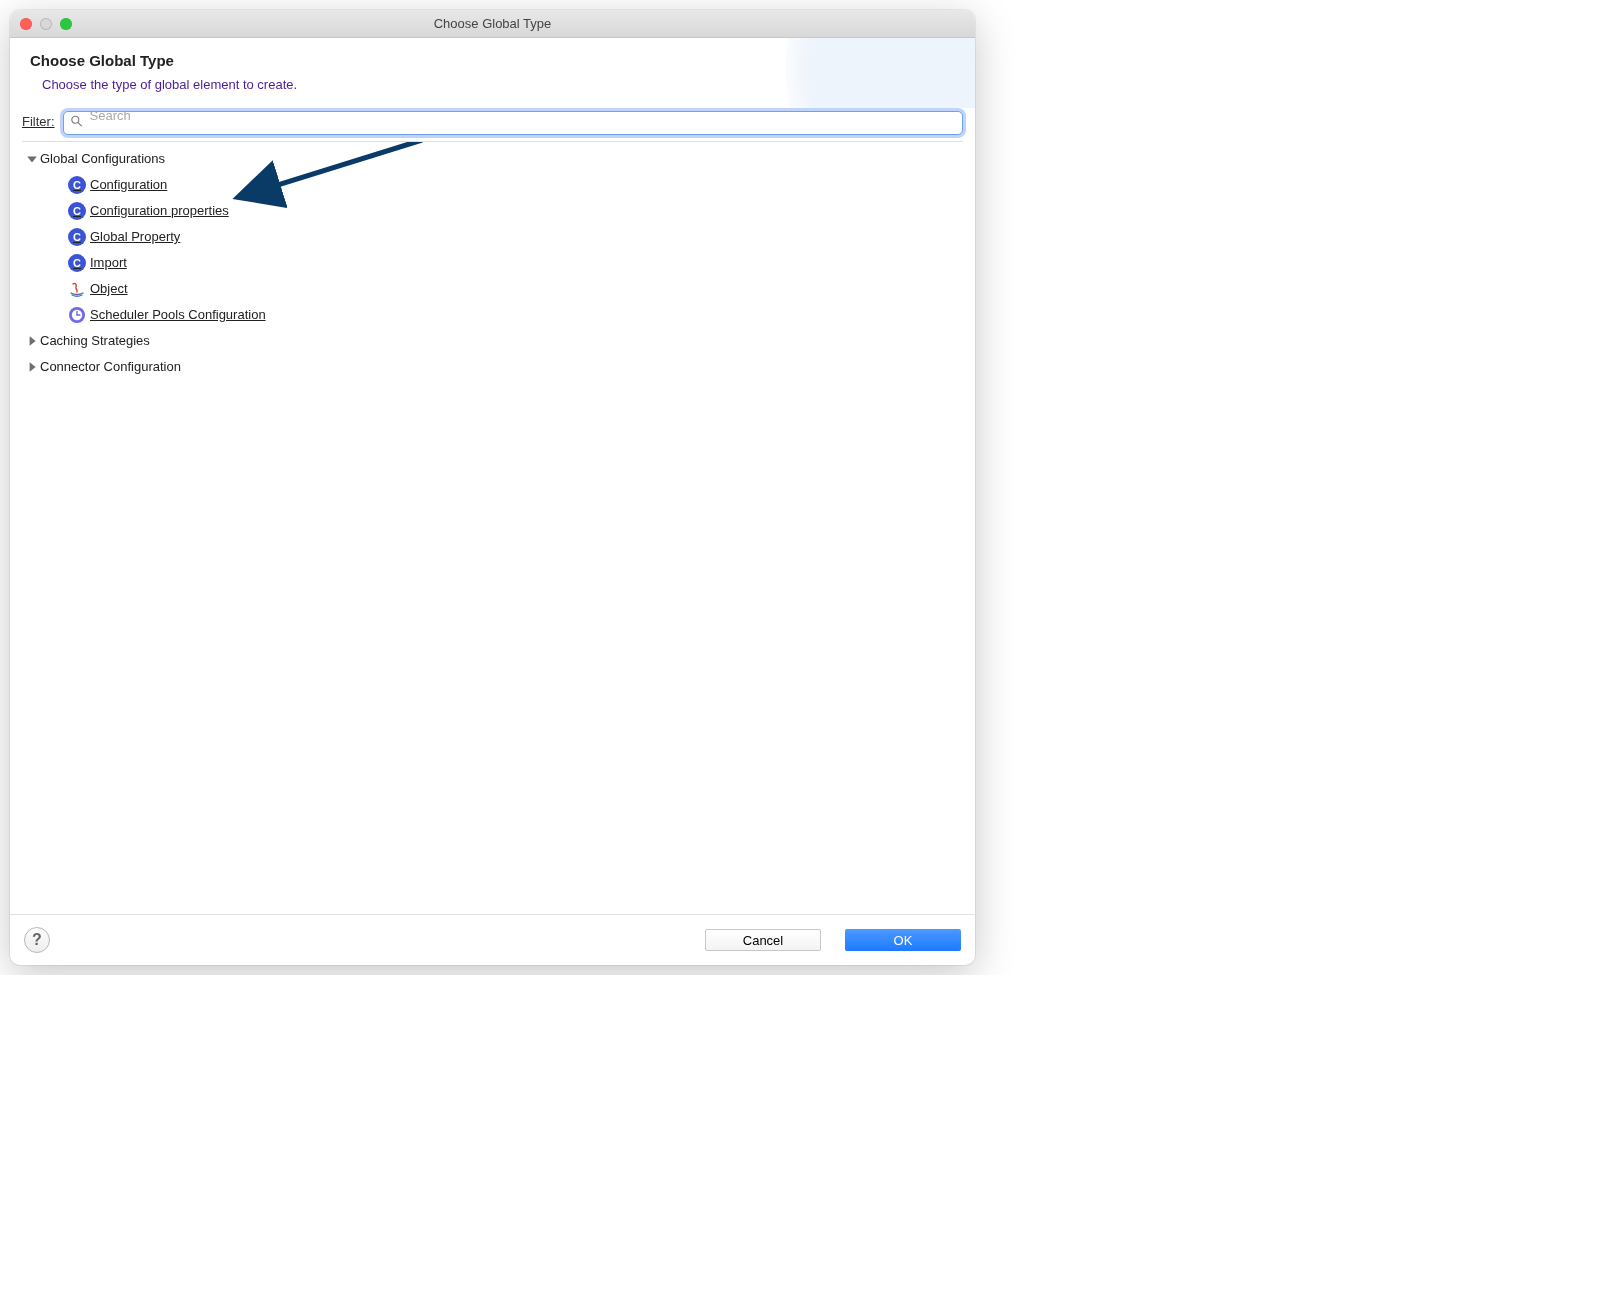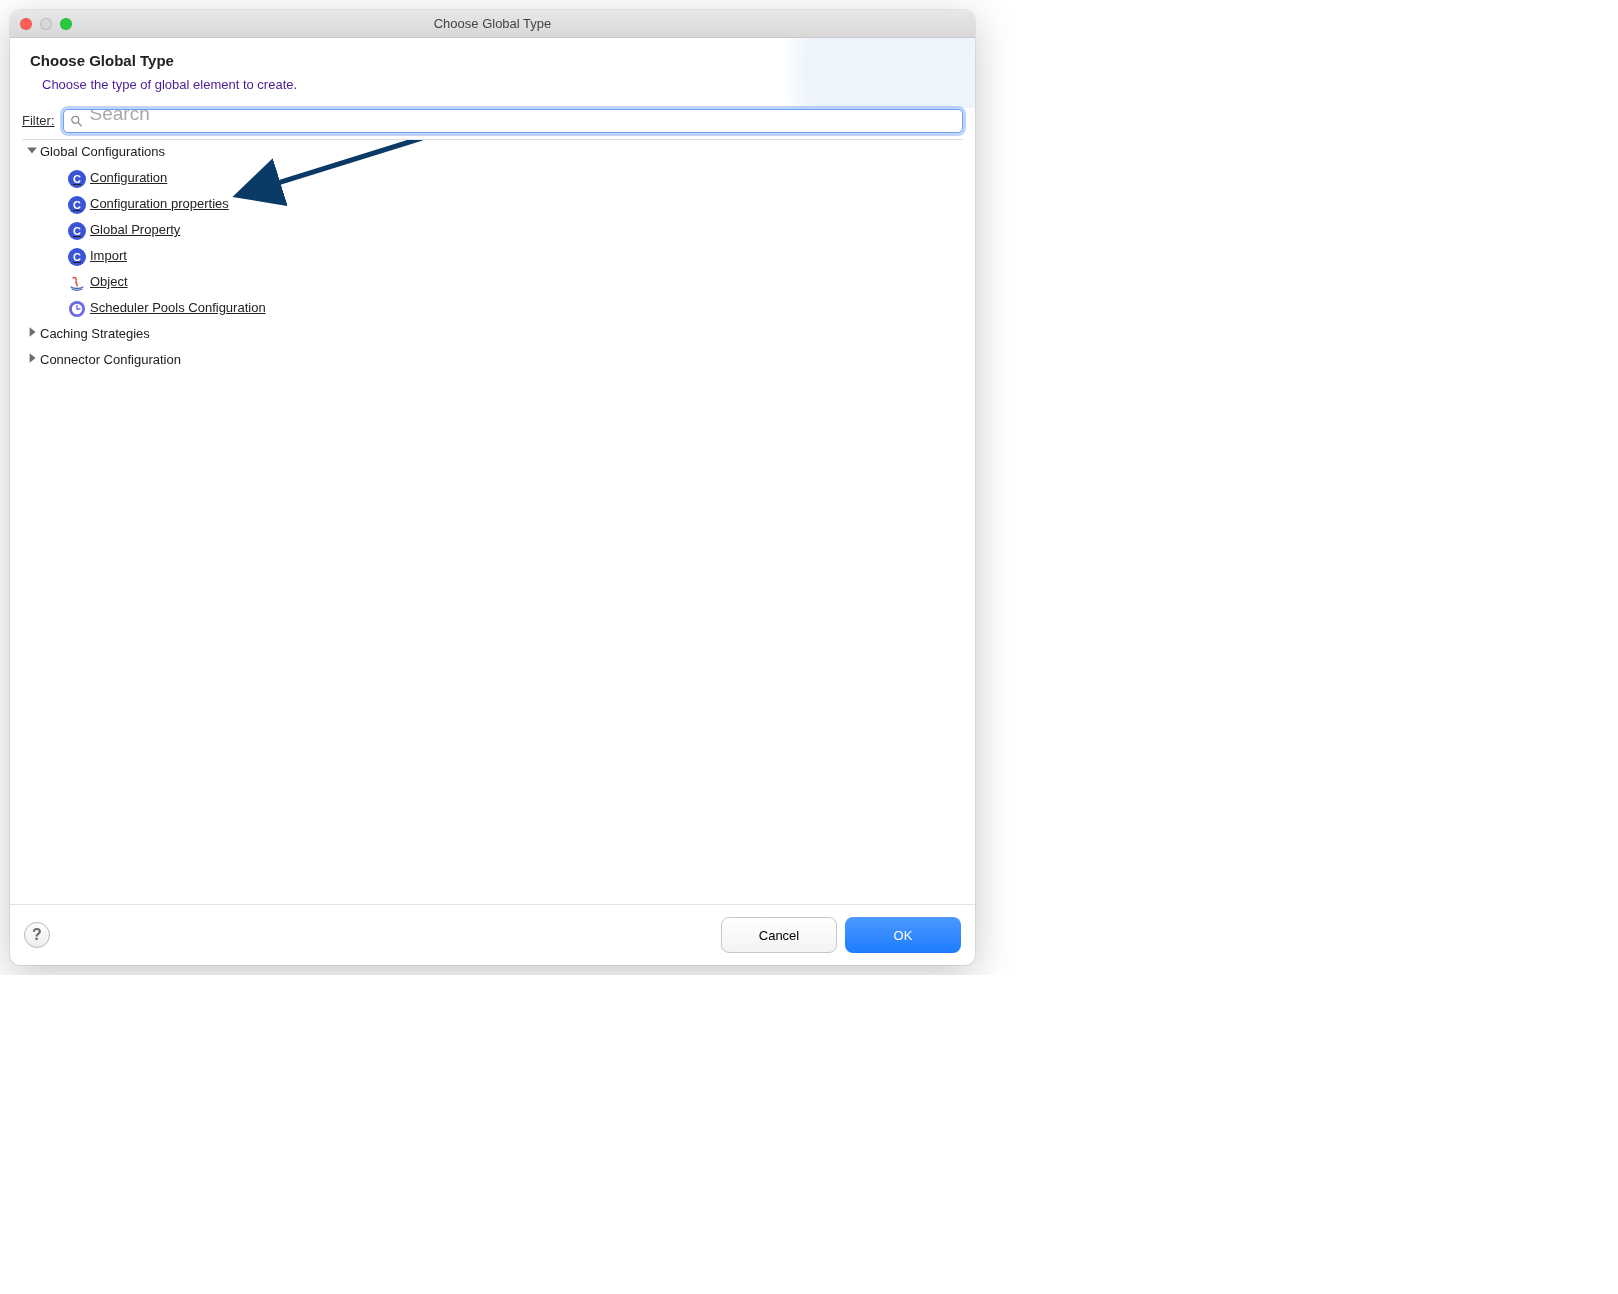--- a/index.html
+++ b/index.html
@@ -84,21 +84,21 @@
     .search-wrap {
       flex:1;
       position:relative;
     }
     .search-wrap input {
       width:100%;
       height: 24px;
       border: 1px solid #bfbfbf;
       border-radius: 5px;
       padding: 2px 8px 16px 26px;
-      font-size: 19px;
+      font-size: 13px;
       outline: none;
       box-shadow: 0 0 0 3px rgba(72,133,247,0.35);
       border-color:#6ea2ef;
     }
     .search-wrap input::placeholder { color:#a9a9a9; }
     .search-icon {
       position:absolute;
       left:7px; top:50%; transform:translateY(-50%);
       width:13px; height:13px;
       color:#808080;
@@ -106,20 +106,21 @@
     .tree-pane {
       flex:1;
       border-top: 1px solid #dedede;
       margin: 0 12px;
       overflow:auto;
       padding-top:4px;
       position:relative;
     }
     .tree-row {
       display:flex;
+      align-items:center;
       height:26px;
       font-size:13px;
       color:#222;
       cursor:default;
       user-select:none;
     }
     .tree-row .disclosure {
       width:12px; height:12px; margin-right:2px; flex:0 0 auto;
       color:#6d6d6d;
     }
@@ -154,29 +155,29 @@
       width:26px; height:26px; border-radius:50%;
       border:1px solid #b8b8b8;
       background: linear-gradient(#fdfdfd,#ededed);
       color:#656565;
       display:flex; align-items:center; justify-content:center;
       font-size:16px; font-weight:600;
       cursor:pointer;
     }
     .footer .spacer { flex:1; }
     .btn {
-      height:36px;
+      height:22px;
       min-width:116px;
-      border-radius:8px;
+      border-radius:2px;
       font-size:13px;
       padding: 0 14px;
       cursor:pointer;
       border:1px solid #c7c7c7;
       background: linear-gradient(#ffffff,#f3f3f3);
-      margin-left:8px;
+      margin-left:24px;
     }
     .btn.primary {
       border:0;
       background: linear-gradient(#4d99ff,#1c7bff);
       color:#fff;
       text-align:center;
     }
   </style>
 </head>
 <body>

